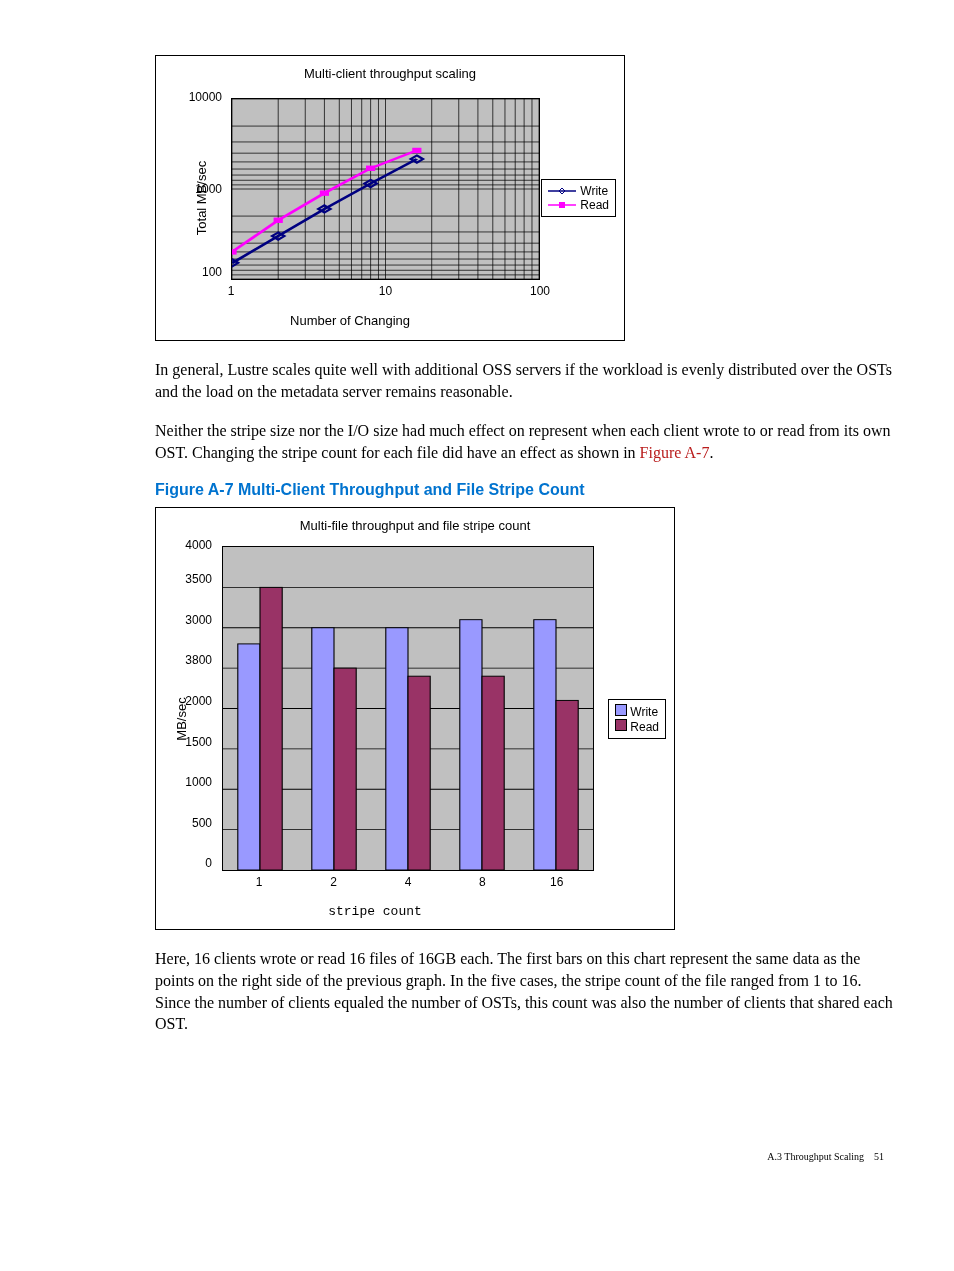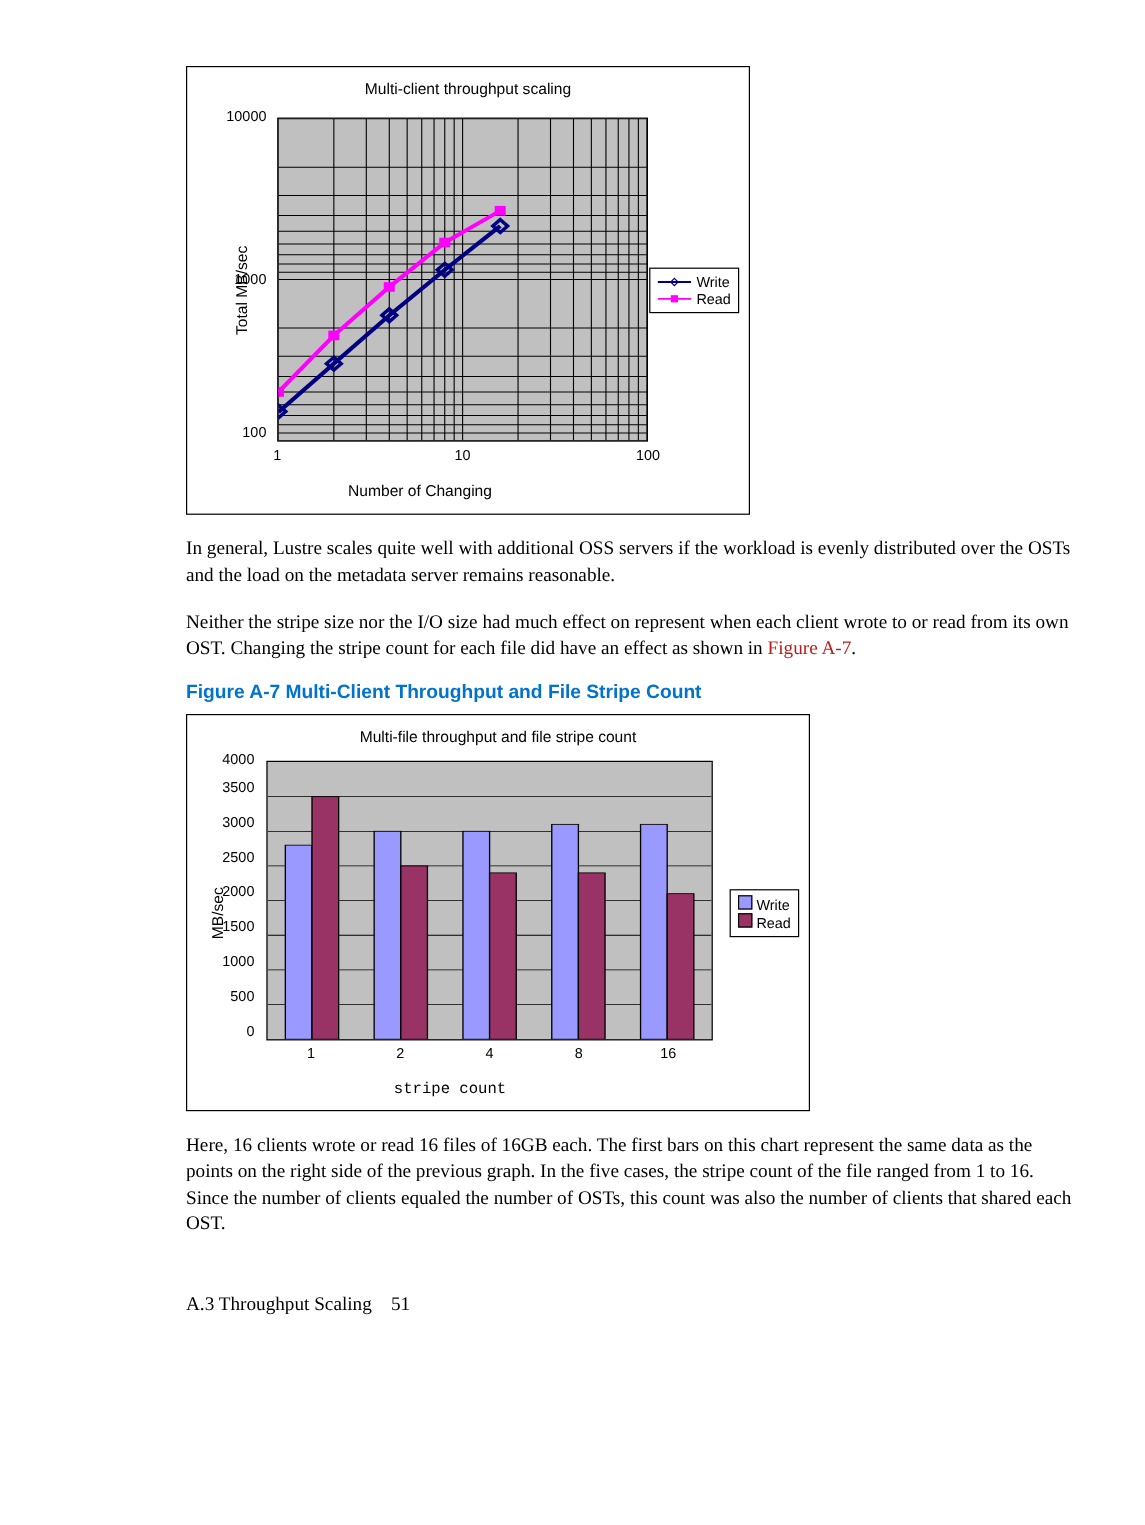--- a/index.html
+++ b/index.html
@@ -18,21 +18,21 @@
     font-family: "Segoe UI", "Helvetica Neue", Arial, sans-serif;
     color: #0073cf;
     font-weight: 700;
     font-size: 16px;
     margin: 0 0 8px 0;
   }
   .chart-frame {
     border: 1px solid #000;
     background: #fff;
     width: 470px;
-    height: 374px;
+    height: 286px;
     position: relative;
     box-sizing: border-box;
   }
   .chart-title {
     font-family: Arial, sans-serif;
     font-size: 13px;
     text-align: center;
     padding-top: 10px;
   }
   .plot-area {
@@ -99,32 +99,32 @@
   .lg-box { width:10px; height:10px; border:1px solid #000; display:inline-block; }
 
   .body-text {
     font-size: 16px;
     line-height: 1.35;
     margin: 18px 0;
     max-width: 740px;
   }
   .link { color: #b91c1c; }
   .footer {
-    text-align: left;
-    font-size: 16px;
-    margin-top: 48px;
+    text-align: right;
+    font-size: 10px;
+    margin-top: 116px;
     padding-right: 10px;
   }
 
   
   .chart-frame-b {
     border: 1px solid #000;
     background: #fff;
     width: 520px;
-    height: 331px;
+    height: 423px;
     position: relative;
     box-sizing: border-box;
   }
   .plot-area-b {
     position: absolute;
     left: 66px;
     top: 38px;
     right: 80px;
     bottom: 58px;
     background: #c0c0c0;
@@ -291,21 +291,21 @@
   <div class="chart-frame-b">
     <div class="chart-title">Multi-file throughput and file stripe count</div>
     <div class="y-axis-label" style="left:4px">MB/sec</div>
 
     <div class="y-ticks-b">
       <span class="y-tick" style="bottom:-6px">0</span>
       <span class="y-tick" style="bottom:calc(12.5% - 6px)">500</span>
       <span class="y-tick" style="bottom:calc(25% - 6px)">1000</span>
       <span class="y-tick" style="bottom:calc(37.5% - 6px)">1500</span>
       <span class="y-tick" style="bottom:calc(50% - 6px)">2000</span>
-      <span class="y-tick" style="bottom:calc(62.5% - 6px)">2500</span>
+      <span class="y-tick" style="bottom:calc(62.5% - 6px)">3800</span>
       <span class="y-tick" style="bottom:calc(75% - 6px)">3000</span>
       <span class="y-tick" style="bottom:calc(87.5% - 6px)">3500</span>
       <span class="y-tick" style="top:-1px">4000</span>
     </div>
 
     <div class="plot-area-b">
       <svg viewBox="0 0 100 100" preserveAspectRatio="none">
 
         <g stroke="#000" stroke-width="0.3">
           <line x1="0" y1="12.5" x2="100" y2="12.5"></line>

